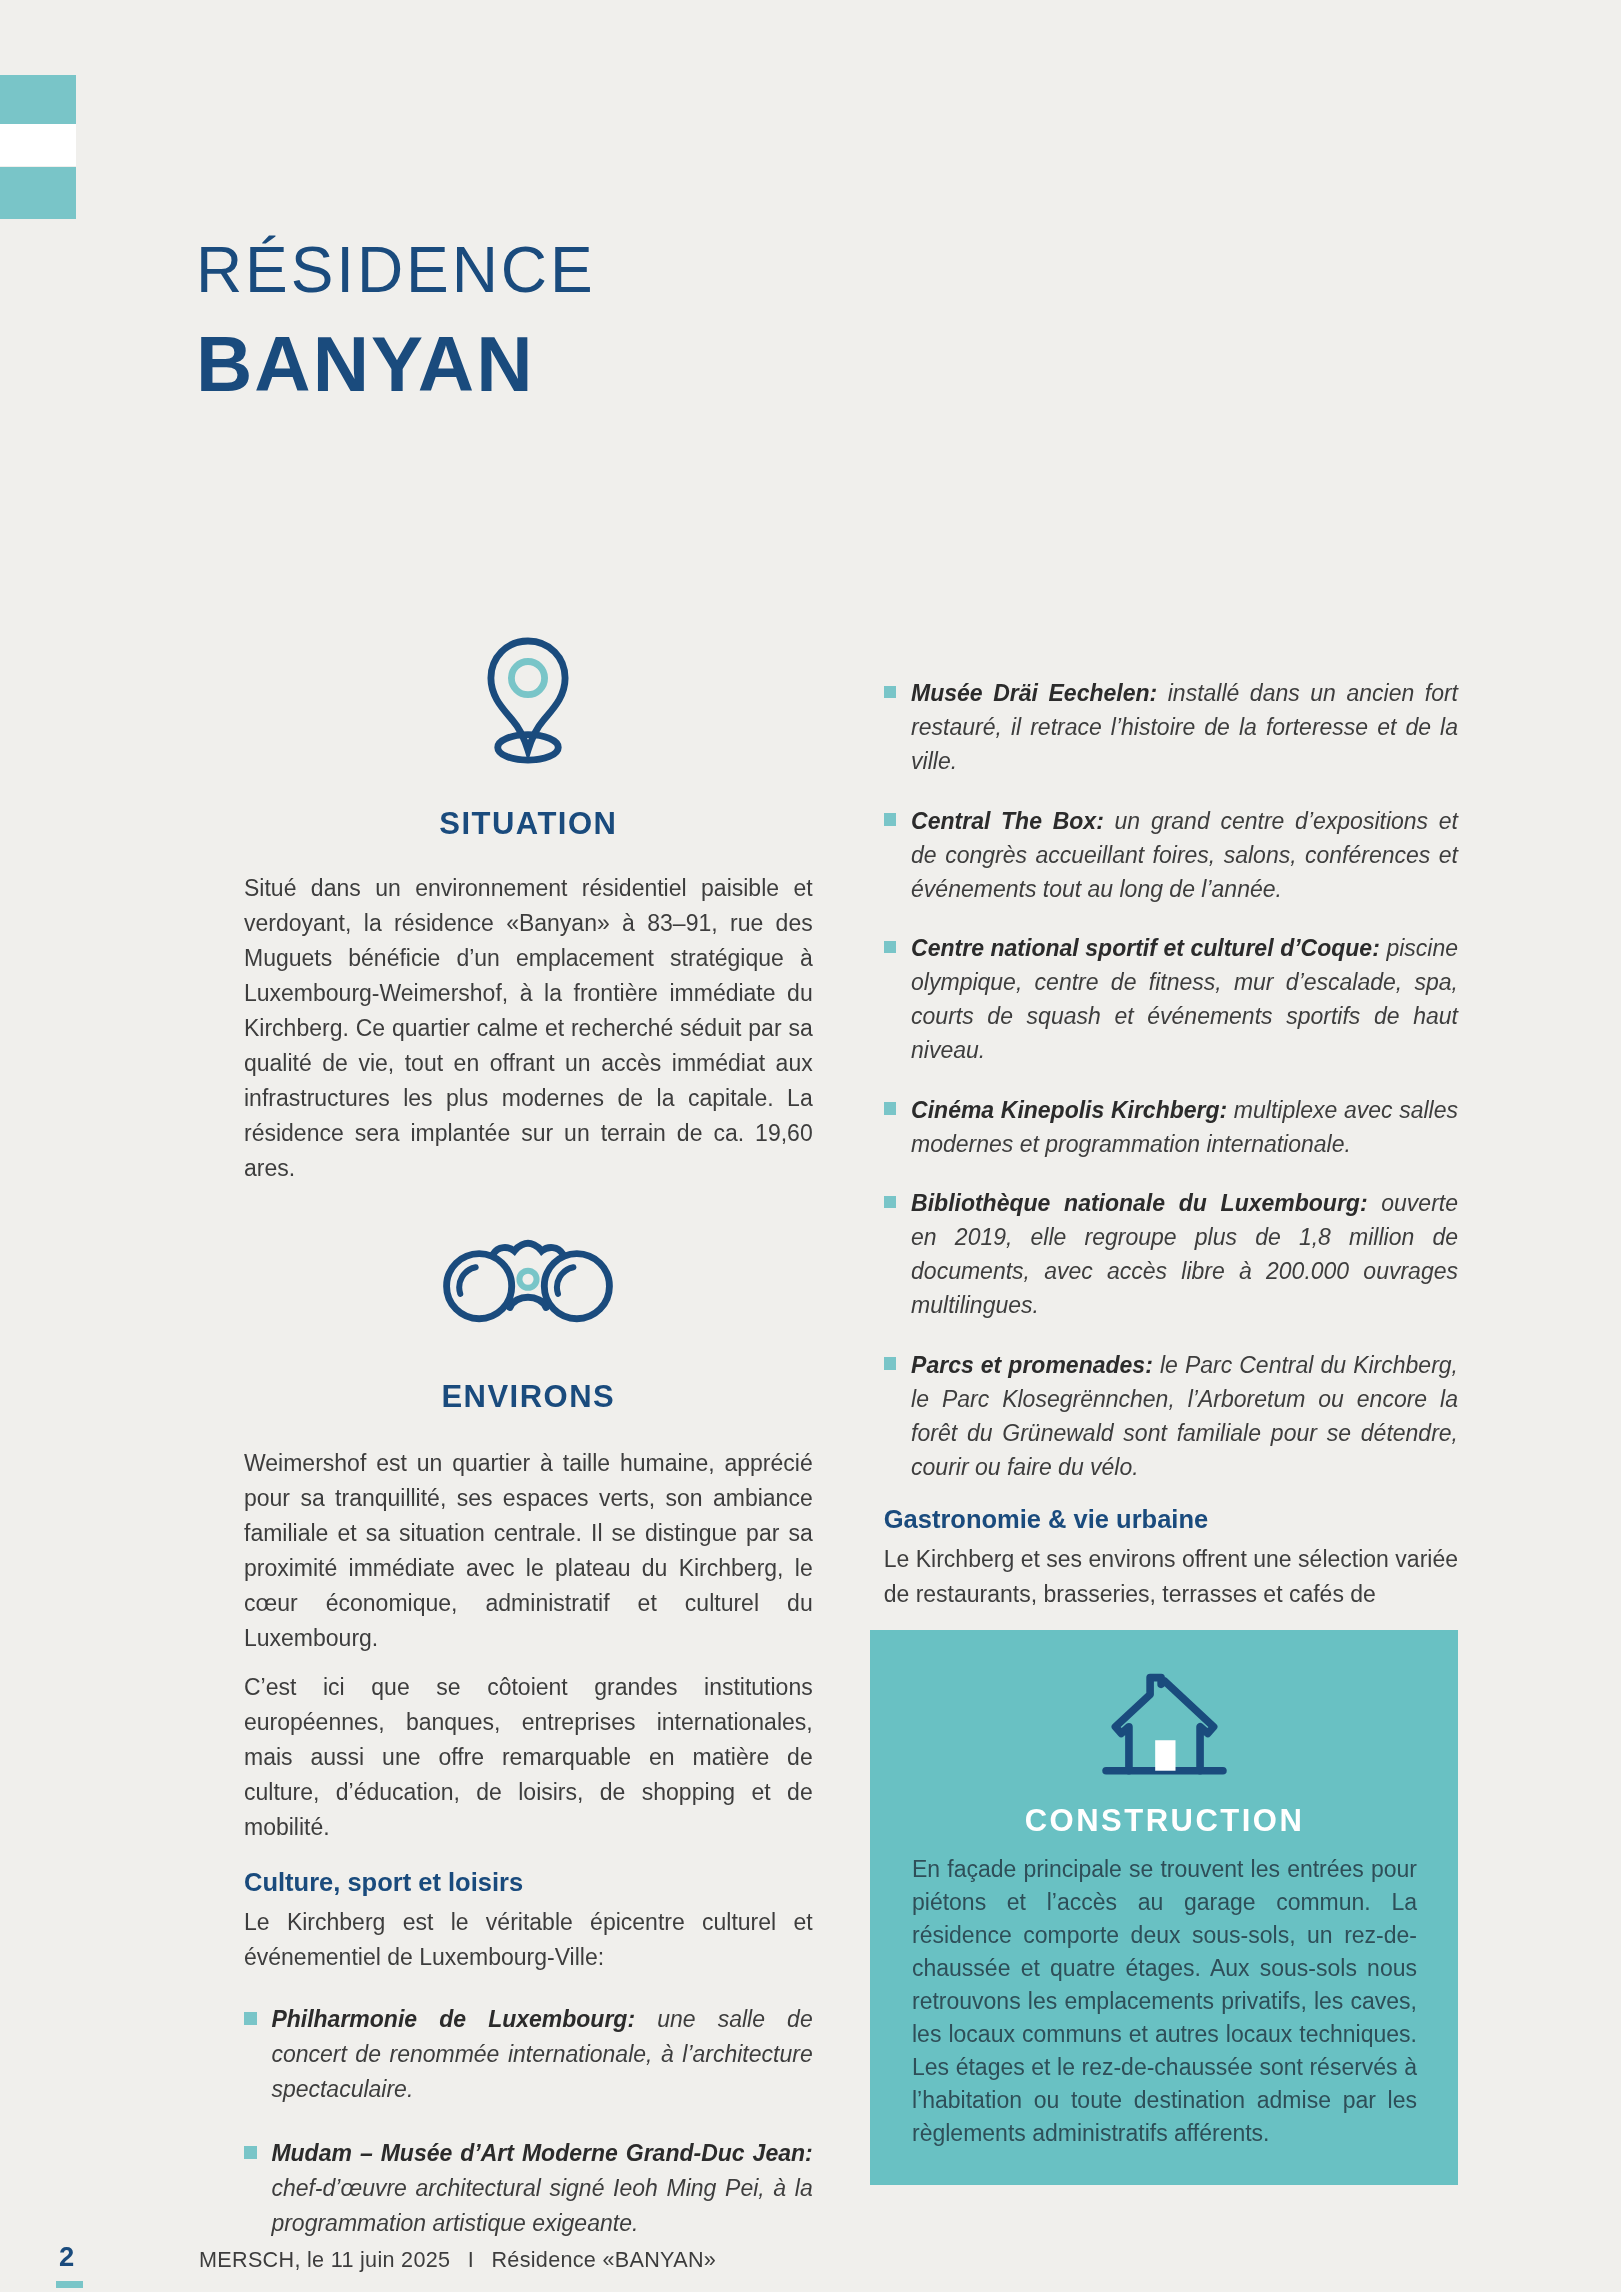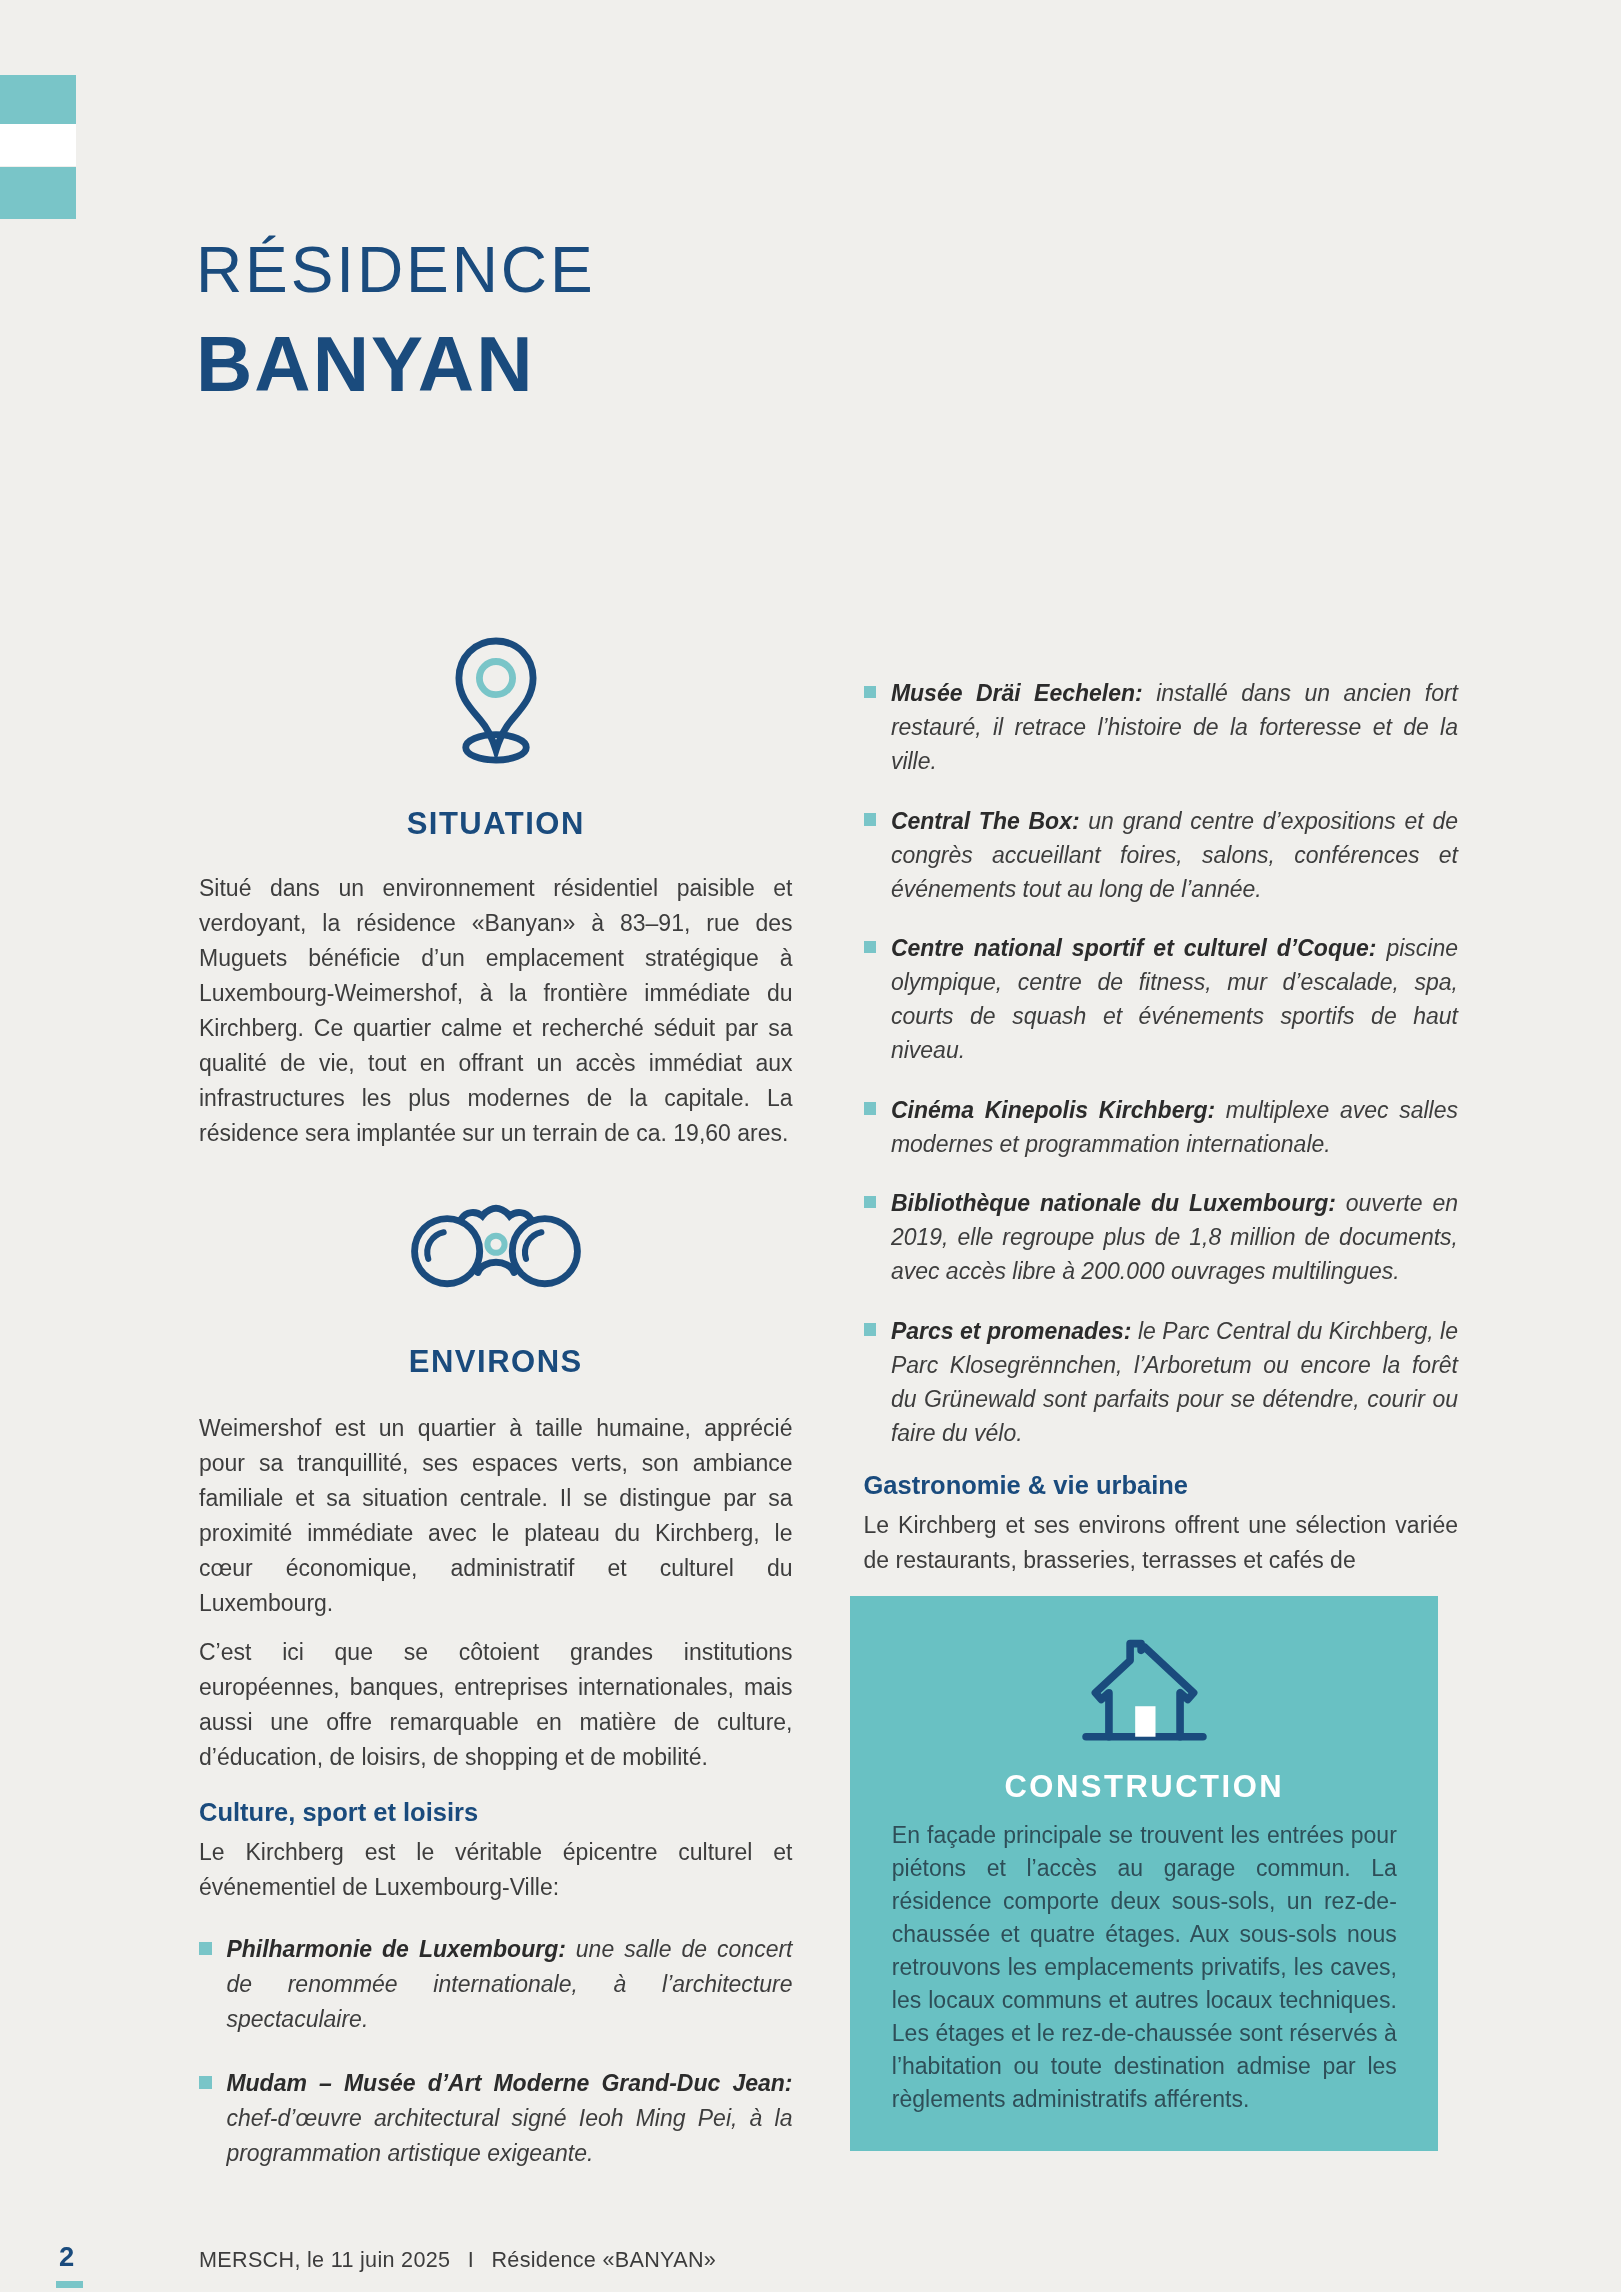--- a/index.html
+++ b/index.html
@@ -18,21 +18,21 @@
   .mark.w  { top:124px; height:42px; background:#ffffff; }
   .mark.t2 { top:167px; height:52px; background:#79c5c8; }
 
   
   .title { position:absolute; left:196px; top:223px; color:#1a4b7d; }
   .title .l1 { font-size:64px; font-weight:300; letter-spacing:2.9px; line-height:94px; }
   .title .l2 { font-size:78px; font-weight:800; letter-spacing:2px; line-height:94px; }
 
   
   .columns { position:absolute; left:199px; top:635px; width:1259px; display:flex; }
-  .col-left  { width:594px; }
+  .col-left  { width:594px;margin-left:45px; }
   .col-right { width:595px; margin-left:71px; }
 
   .icon-block { text-align:center; }
   .pin-icon   { margin-top:2px; margin-bottom:39px; }
   .binocs-icon{ margin-top:53px; margin-bottom:0; }
 
   h2.section {
     color:#1a4b7d; font-size:31px; font-weight:bold;
     letter-spacing:1.5px; text-align:center; line-height:37px;
   }
@@ -173,21 +173,21 @@
         <li>
           <span class="sq"></span><span class="lead">Centre national sportif et culturel d’Coque:</span><span> piscine olympique, centre de fitness, mur d’escalade, spa, courts de squash et événements sportifs de haut niveau.</span>
         </li>
         <li>
           <span class="sq"></span><span class="lead">Cinéma Kinepolis Kirchberg:</span><span> multiplexe avec salles modernes et programmation internationale.</span>
         </li>
         <li>
           <span class="sq"></span><span class="lead">Bibliothèque nationale du Luxembourg:</span><span> ouverte en 2019, elle regroupe plus de 1,8 million de documents, avec accès libre à 200.000 ouvrages multilingues.</span>
         </li>
         <li>
-          <span class="sq"></span><span class="lead">Parcs et promenades:</span><span> le Parc Central du Kirchberg, le Parc Klosegrënnchen, l’Arboretum ou encore la forêt du Grünewald sont parfaits pour se détendre, courir ou faire du vélo.</span>
+          <span class="sq"></span><span class="lead">Parcs et promenades:</span><span> le Parc Central du Kirchberg, le Parc Klosegrënnchen, l’Arboretum ou encore la forêt du Grünewald sont familiale pour se détendre, courir ou faire du vélo.</span>
         </li>
       </ul>
 
       <h3 class="sub">Gastronomie &amp; vie urbaine</h3>
       <p class="body">Le Kirchberg et ses environs offrent une sélection variée de restaurants, brasseries, terrasses et cafés de</p>
 
       <div class="construction">
         <div class="icon-block">
           <svg width="127" height="120" viewBox="0 0 150 140" fill="none">
             <path d="M33 124 V72 L24 80 L17 72 L58 34 V14 H71 V22 L75 18 L133 72 L126 80 L117 72 V124" stroke="#1a4b7d" stroke-width="9" stroke-linejoin="round" stroke-linecap="round"></path>

